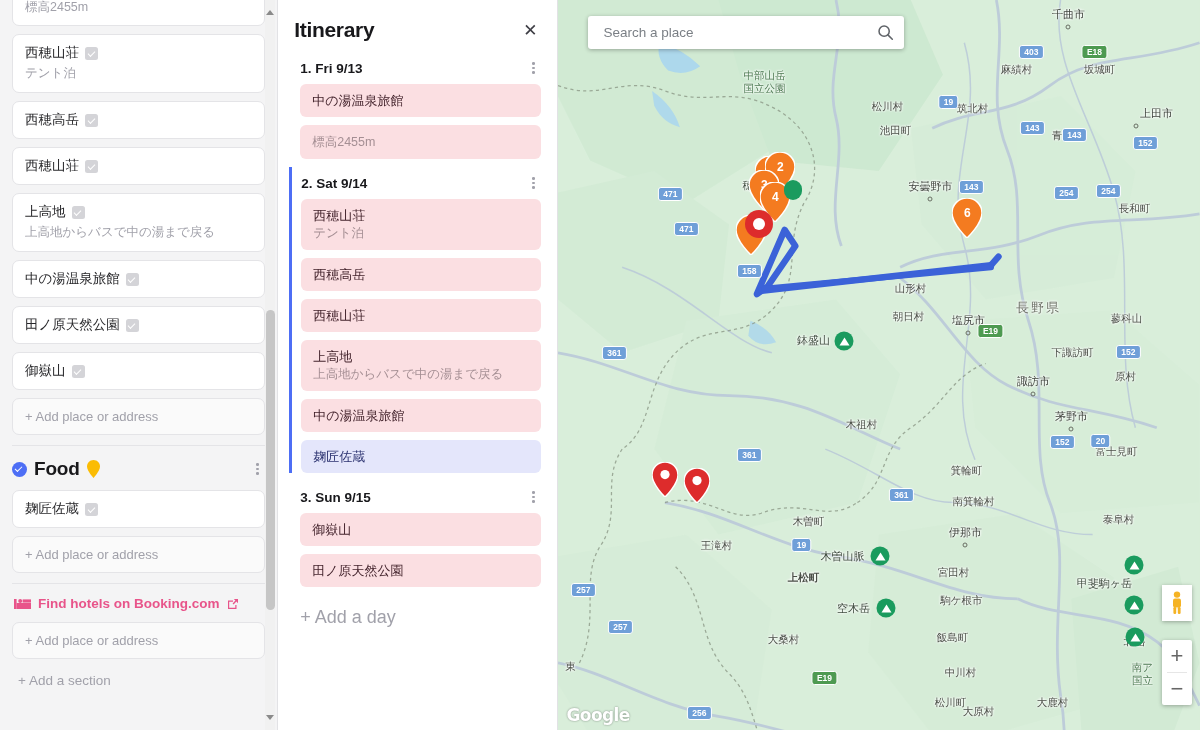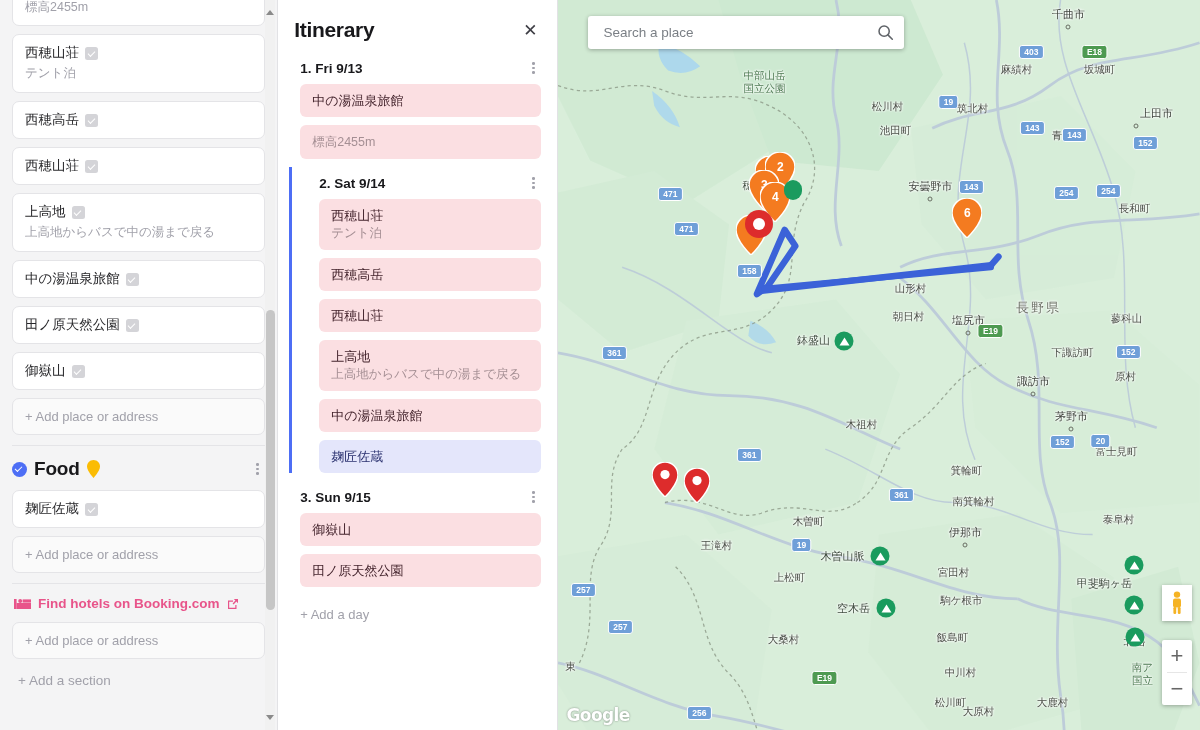--- a/index.html
+++ b/index.html
@@ -116,37 +116,37 @@
     padding: 18px 2px 10px 2px;
   }
   .itin-title {
     font-size: 21px; font-weight: bold; color: #18181b; letter-spacing: -0.3px;
   }
   .itin-close {
     margin-left: auto; font-size: 17px; color: #3f3f46; cursor: pointer;
     line-height: 1; padding: 2px 4px;
   }
   .day-block { position: relative; padding-left: 0; }
-  .day-block.active { border-left: 3px solid #4d6ef5; padding-left: 27px; margin-left: -3px; }
+  .day-block.active { border-left: 3px solid #4d6ef5; padding-left: 9px; margin-left: -3px; }
   .day-head {
     display: flex; align-items: center;
     padding: 8px 2px 8px 8px;
   }
   .day-block.active .day-head { padding-left: 0; }
   .day-label { font-size: 13.5px; font-weight: bold; color: #18181b; }
   .itin-item {
     background: #fbdfe2; border-radius: 6px;
     padding: 8px 12px; margin: 0 2px 8px 8px;
   }
   .day-block.active .itin-item { margin-left: 0; margin-right: 2px; }
   .itin-item.highlight { background: #e4e6fb; }
   .itin-item-title { font-size: 13px; color: #3f1f28; line-height: 17px; }
   .itin-item.highlight .itin-item-title { color: #2b3270; }
   .itin-item-sub { font-size: 12.5px; color: #a58f94; line-height: 17px; margin-top: 1px; }
-  .add-day { color: #a1a1aa; font-size: 13px; padding: 12px 0 0 8px; }
+  .add-day { color: #a1a1aa; font-size: 18px; padding: 12px 0 0 8px; }
 
   
   .map {
     width: 692px; height: 730px; position: relative; overflow: hidden;
     background: #d8eed9;
   }
   .map-bg { position: absolute; inset: 0; }
   .search-wrap {
     position: absolute; left: 30px; top: 16px; width: 316px; height: 33px;
     background: #ffffff; border-radius: 3px;
@@ -510,21 +510,21 @@
         <div class="map-label city" style="left: 475px; top: 381px; white-space: nowrap;">諏訪市</div>
         <div class="dotcity" style="left: 475px; top: 394px;"></div>
         <div class="map-label " style="left: 567px; top: 377px; white-space: nowrap;">原村</div>
         <div class="map-label city" style="left: 513px; top: 416px; white-space: nowrap;">茅野市</div>
         <div class="dotcity" style="left: 513px; top: 429px;"></div>
         <div class="map-label " style="left: 558px; top: 452px; white-space: nowrap;">富士見町</div>
         <div class="map-label mtnname" style="left: 255px; top: 340px; white-space: nowrap;">鉢盛山</div>
         <div class="map-label " style="left: 303px; top: 425px; white-space: nowrap;">木祖村</div>
         <div class="map-label " style="left: 250px; top: 522px; white-space: nowrap;">木曽町</div>
         <div class="map-label " style="left: 158px; top: 546px; white-space: nowrap;">王滝村</div>
-        <div class="map-label " style="left: 231px; top: 578px; white-space: nowrap;">上松町</div>
+        <div class="map-label " style="left: 245px; top: 578px; white-space: nowrap; font-weight: bold;">上松町</div>
         <div class="map-label mtnname" style="left: 284px; top: 556px; white-space: nowrap;">木曽山脈</div>
         <div class="map-label mtnname" style="left: 295px; top: 608px; white-space: nowrap;">空木岳</div>
         <div class="map-label " style="left: 225px; top: 640px; white-space: nowrap;">大桑村</div>
         <div class="map-label " style="left: 408px; top: 471px; white-space: nowrap;">箕輪町</div>
         <div class="map-label " style="left: 415px; top: 502px; white-space: nowrap;">南箕輪村</div>
         <div class="map-label city" style="left: 407px; top: 532px; white-space: nowrap;">伊那市</div>
         <div class="dotcity" style="left: 407px; top: 545px;"></div>
         <div class="map-label " style="left: 395px; top: 573px; white-space: nowrap;">宮田村</div>
         <div class="map-label " style="left: 403px; top: 601px; white-space: nowrap;">駒ケ根市</div>
         <div class="map-label " style="left: 394px; top: 638px; white-space: nowrap;">飯島町</div>

